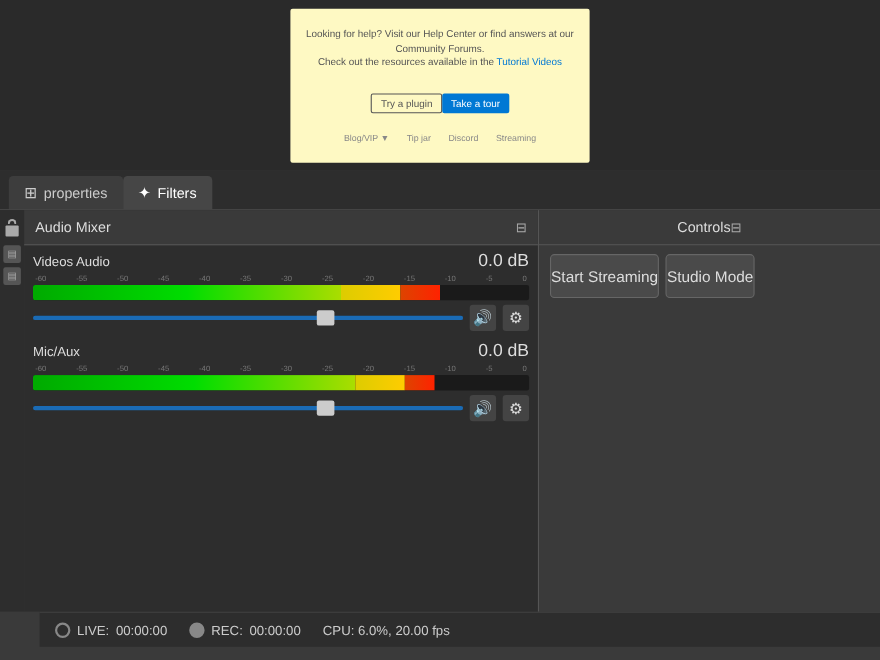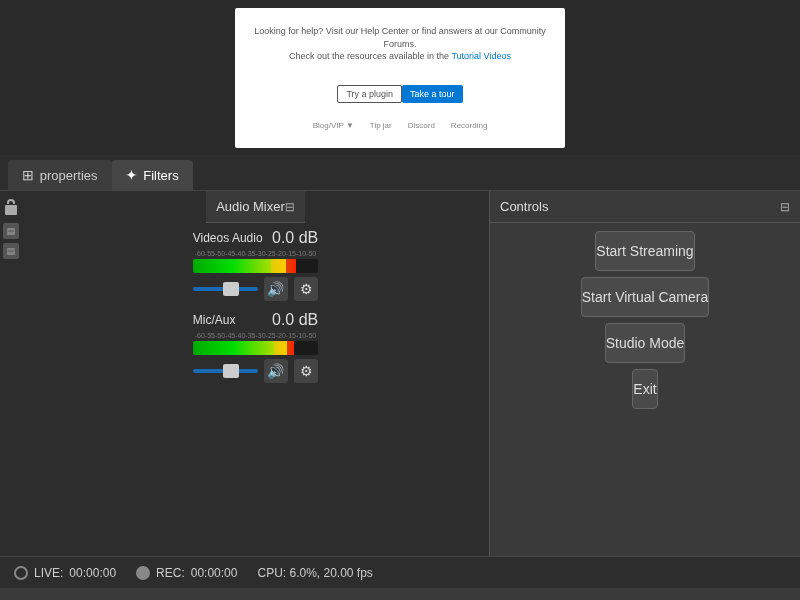--- a/index.html
+++ b/index.html
@@ -17,22 +17,22 @@
       width: 100%;
       height: 155px;
       background: #2a2a2a;
       display: flex;
       align-items: center;
       justify-content: center;
       position: relative;
       overflow: hidden;
     }
     .preview-content {
-      background: #ffffff;
-      width: 330px;
+      background: #fef9c3;
+      width: 272px;
       height: 140px;
       border-radius: 2px;
       display: flex;
       flex-direction: column;
       align-items: center;
       justify-content: center;
       padding: 12px;
       gap: 8px;
     }
     .preview-text {
@@ -157,21 +157,20 @@
       border-radius: 4px 4px 0 0;
     }
 
     
     .audio-mixer {
       flex: 1;
       background: #2d2d2d;
       border-right: 1px solid #555;
       display: flex;
       flex-direction: column;
-      align-items: center;
     }
     .panel-header {
       background: #3a3a3a;
       height: 32px;
       display: flex;
       align-items: center;
       justify-content: space-between;
       padding: 0 10px;
       border-bottom: 1px solid #555;
     }
@@ -299,31 +298,30 @@
       width: 310px;
       background: #3a3a3a;
       display: flex;
       flex-direction: column;
     }
     .controls-header {
       background: #3a3a3a;
       height: 32px;
       display: flex;
       align-items: center;
-      justify-content: space-between;
+      justify-content: center;
       padding: 0 10px;
       border-bottom: 1px solid #555;
     }
     .controls-buttons {
       flex: 1;
       padding: 8px 10px;
       display: flex;
-      flex-direction: column;
+      flex-direction: row;
       gap: 6px;
-      align-items: center;
     }
     .ctrl-btn {
       height: 40px;
       background: #4a4a4a;
       border: 1px solid #666;
       border-radius: 4px;
       color: #ddd;
       font-size: 14px;
       cursor: pointer;
       display: flex;
@@ -338,20 +336,21 @@
 
     
     .status-bar {
       height: 32px;
       background: #2d2d2d;
       display: flex;
       align-items: center;
       padding: 0 14px;
       gap: 20px;
       border-top: 1px solid #444;
+      margin-left: 36px;
     }
     .status-item {
       display: flex;
       align-items: center;
       gap: 6px;
       color: #ccc;
       font-size: 12px;
     }
     .status-dot {
       width: 14px;
@@ -380,21 +379,21 @@
       Check out the resources available in the <span class="preview-link">Tutorial Videos</span>
     </div>
     <div class="preview-buttons">
       <button class="preview-btn-outline">Try a plugin</button>
       <button class="preview-btn-blue">Take a tour</button>
     </div>
     <div class="preview-bottom-bar">
       <span class="preview-bottom-text">Blog/VIP ▼</span>
       <span class="preview-bottom-text">Tip jar</span>
       <span class="preview-bottom-text">Discord</span>
-      <span class="preview-bottom-text">Recording</span>
+      <span class="preview-bottom-text">Streaming</span>
     </div>
   </div>
 </div>
 
 <div class="tabs-row">
   <div class="tab">
     <span class="tab-icon">⊞</span>
     <span>properties</span>
   </div>
   <div class="tab active">
@@ -496,23 +495,21 @@
     </div>
   </div>
 
   <div class="controls-panel">
     <div class="controls-header">
       <span class="panel-title">Controls</span>
       <span class="panel-icon">⊟</span>
     </div>
     <div class="controls-buttons">
       <button class="ctrl-btn">Start Streaming</button>
-      <button class="ctrl-btn">Start Virtual Camera</button>
       <button class="ctrl-btn">Studio Mode</button>
-      <button class="ctrl-btn">Exit</button>
     </div>
   </div>
 
 </div>
 
 <div class="status-bar">
   <div class="status-item">
     <div class="status-dot live"></div>
     <span>LIVE:</span>
     <span>00:00:00</span>

